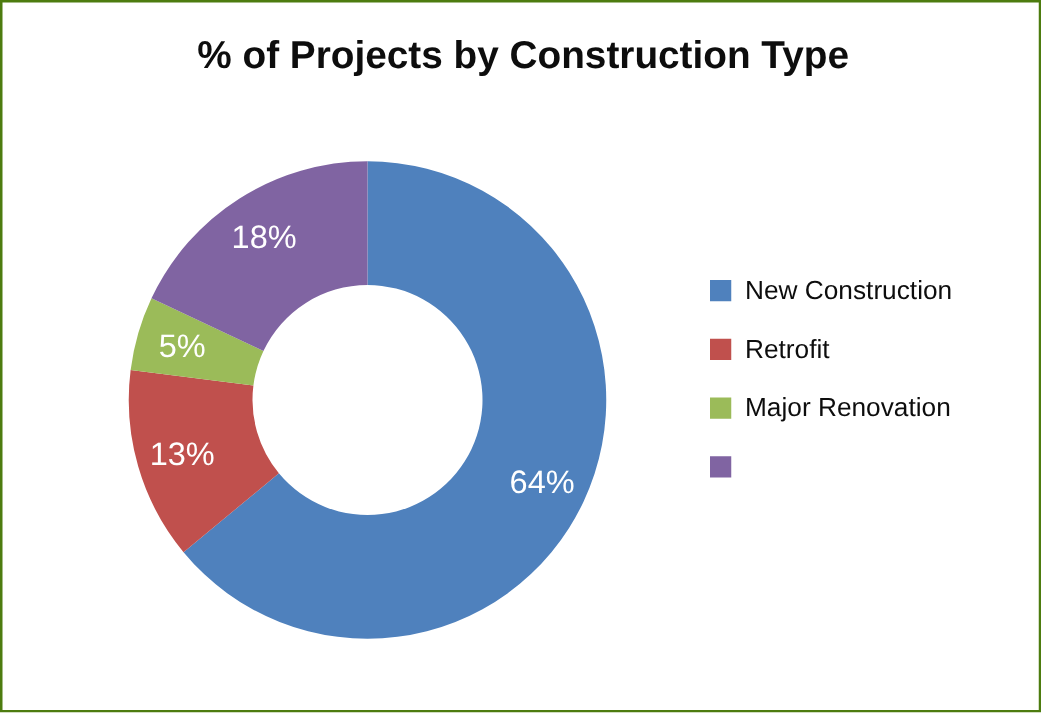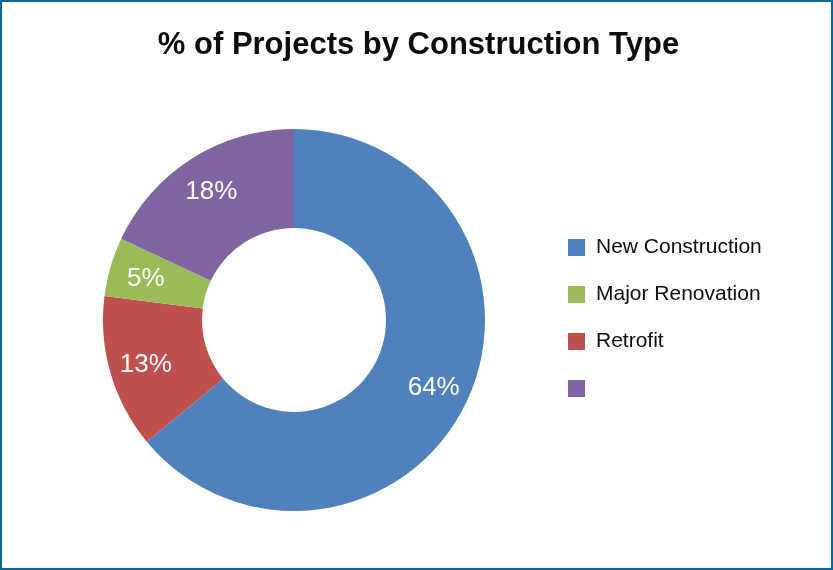--- a/index.html
+++ b/index.html
@@ -10,21 +10,21 @@
   }
   body {
     font-family: "Liberation Sans", sans-serif;
   }
   #chart-frame {
     position: relative;
     width: 833px;
     height: 570px;
     box-sizing: border-box;
     background: #ffffff;
-    border: 2px solid #0369a1;
+    border: 2px solid #4d7c0f;
     overflow: hidden;
   }
   #chart-title {
     position: absolute;
     left: 0;
     top: 22px;
     width: 833px;
     text-align: center;
     font-size: 31px;
     font-weight: bold;
@@ -51,21 +51,21 @@
     fill: #ffffff;
   }
   #legend {
     position: absolute;
     left: 566px;
     top: 207px;
     width: 260px;
   }
   .legend-item {
     display: flex;
-    align-items: flex-end;
+    align-items: center;
     height: 47px;
   }
   .legend-swatch {
     width: 17px;
     height: 17px;
     flex: 0 0 17px;
     margin-right: 11px;
   }
   .legend-label {
     font-size: 21px;
@@ -97,25 +97,25 @@
         </g>
     </svg>
   </div>
 
   <div id="legend">
     <div class="legend-item">
       <span class="legend-swatch" style="background-color: rgb(79, 129, 189);"></span>
       <span class="legend-label">New Construction</span>
     </div>
     <div class="legend-item">
+      <span class="legend-swatch" style="background-color: rgb(192, 80, 77);"></span>
+      <span class="legend-label">Retrofit</span>
+    </div>
+    <div class="legend-item">
       <span class="legend-swatch" style="background-color: rgb(155, 187, 89);"></span>
       <span class="legend-label">Major Renovation</span>
-    </div>
-    <div class="legend-item">
-      <span class="legend-swatch" style="background-color: rgb(192, 80, 77);"></span>
-      <span class="legend-label">Retrofit</span>
     </div>
     <div class="legend-item">
       <span class="legend-swatch" style="background-color: rgb(128, 100, 162);"></span>
     </div>
   </div>
 
 </div>
 
 </body></html>

